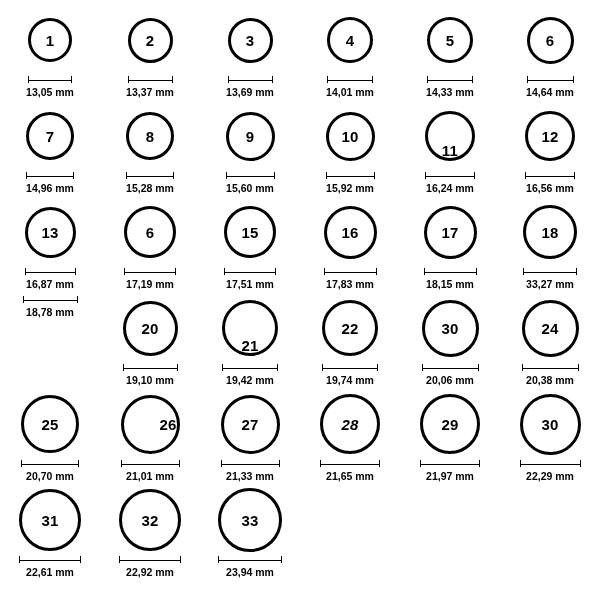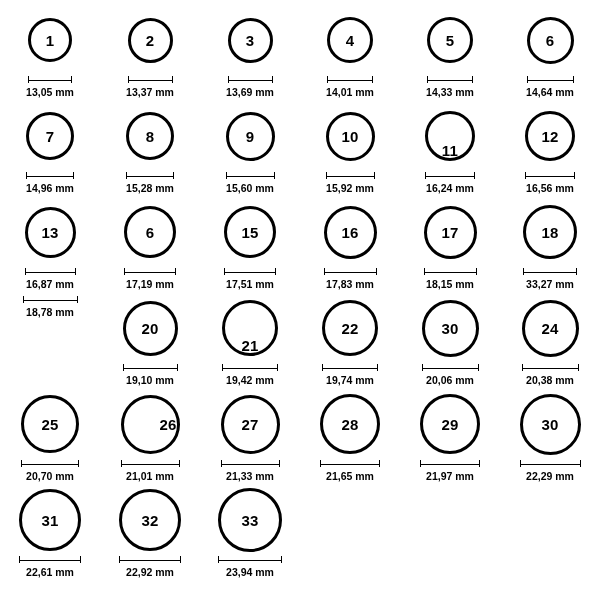--- a/index.html
+++ b/index.html
@@ -381,21 +381,21 @@
             <span class="ring-label">27</span>
           </div>
         </div>
         <div class="dim">
           <div class="dim-line" style="width: 59px;"></div>
         </div>
         <div class="mm">21,33 mm</div>
       </div>
       <div class="cell">
         <div class="ring-wrap">
-          <div class="ring" style="width: 60px; height: 60px;">
+          <div class="ring" style="width: 60px; height: 60px; font-style: italic;">
             <span class="ring-label">28</span>
           </div>
         </div>
         <div class="dim">
           <div class="dim-line" style="width: 60px;"></div>
         </div>
         <div class="mm">21,65 mm</div>
       </div>
       <div class="cell">
         <div class="ring-wrap">

